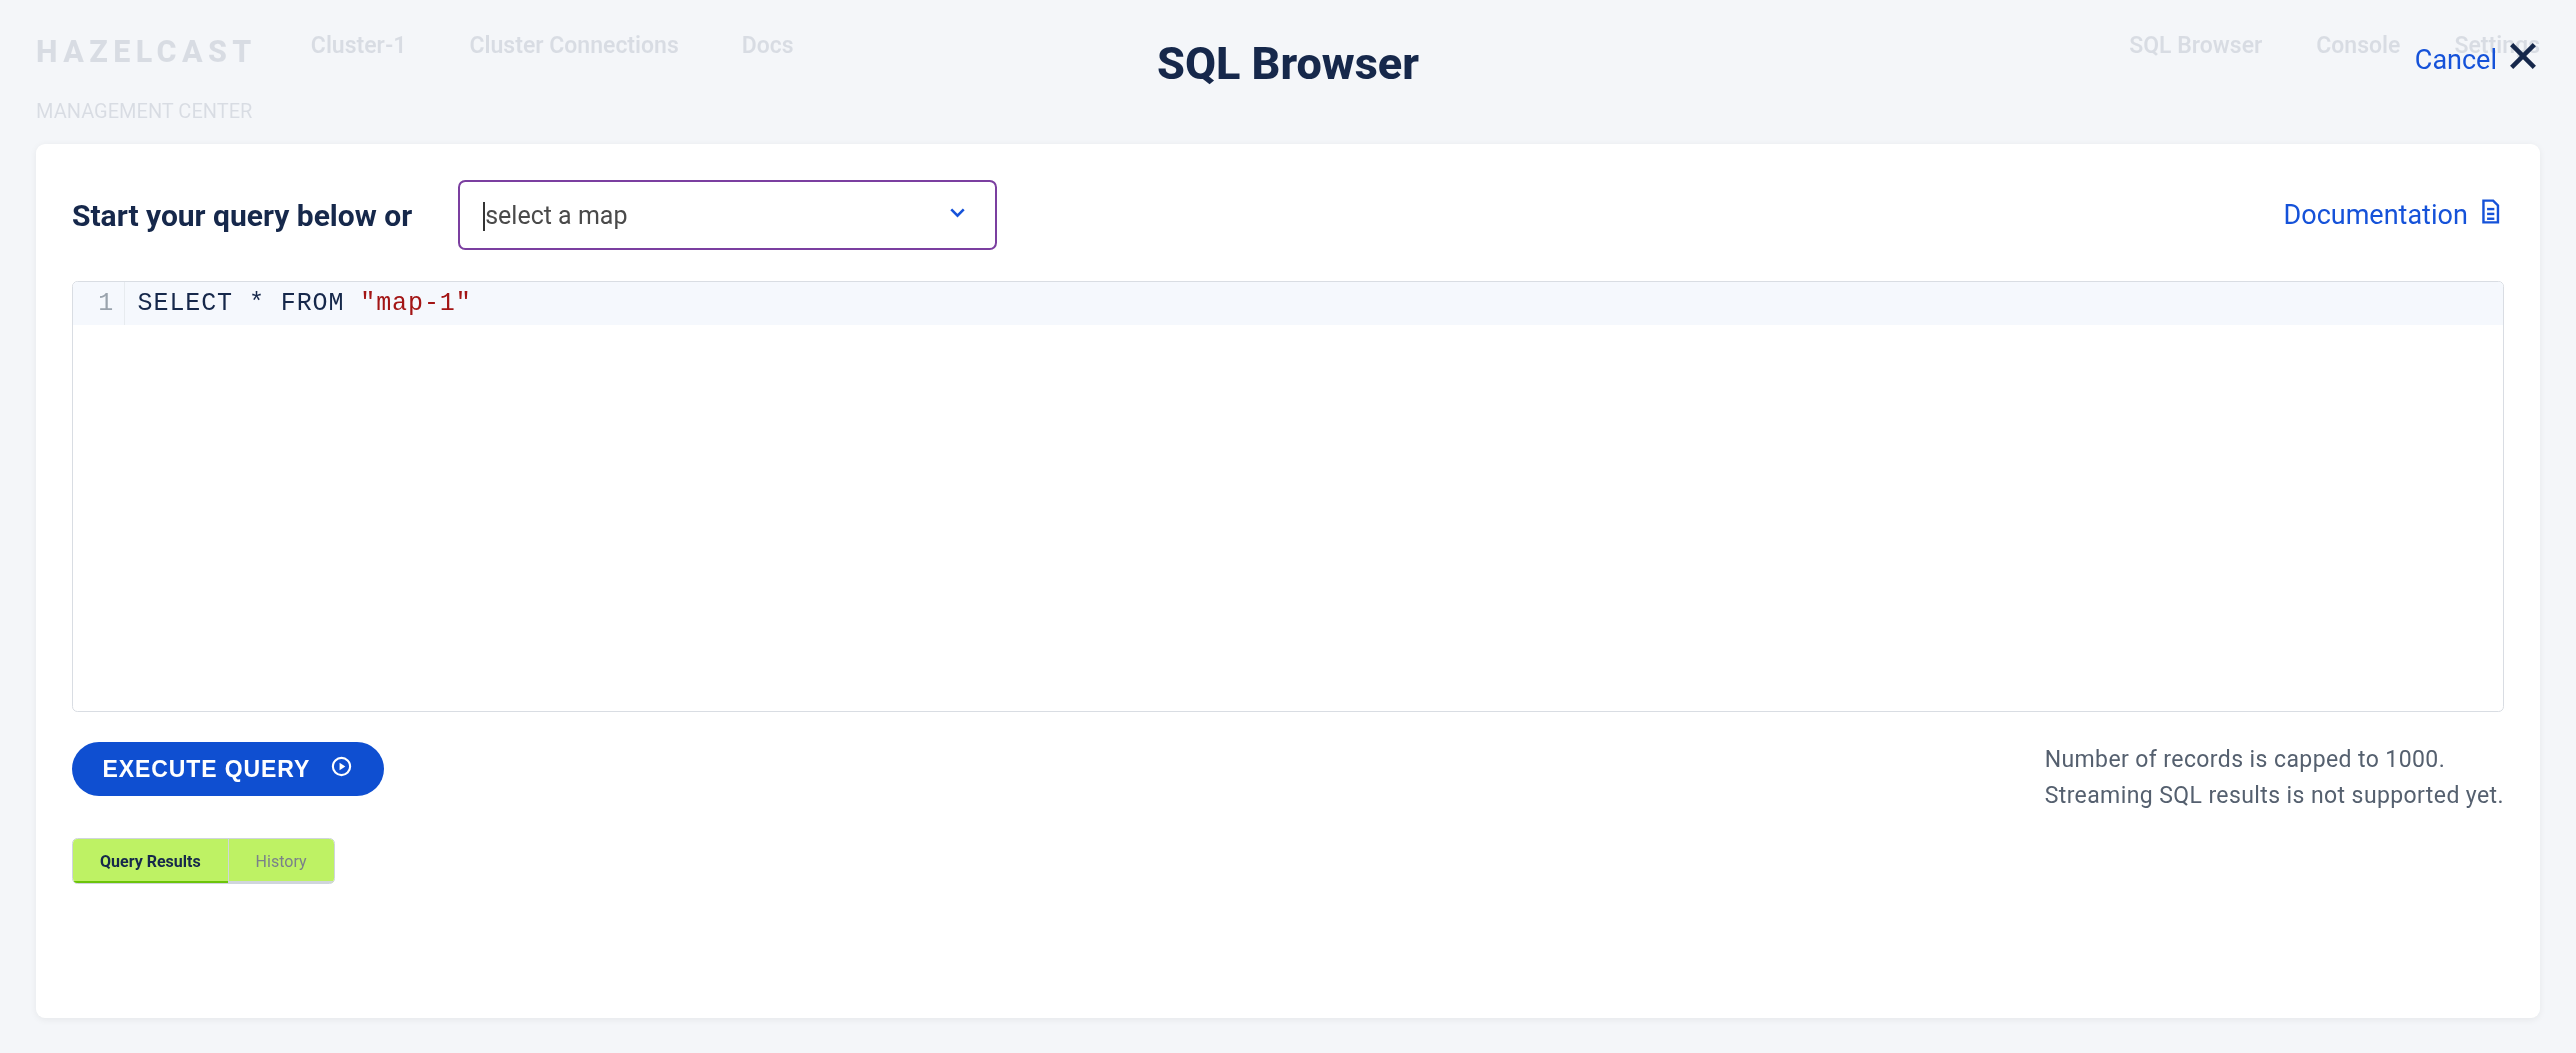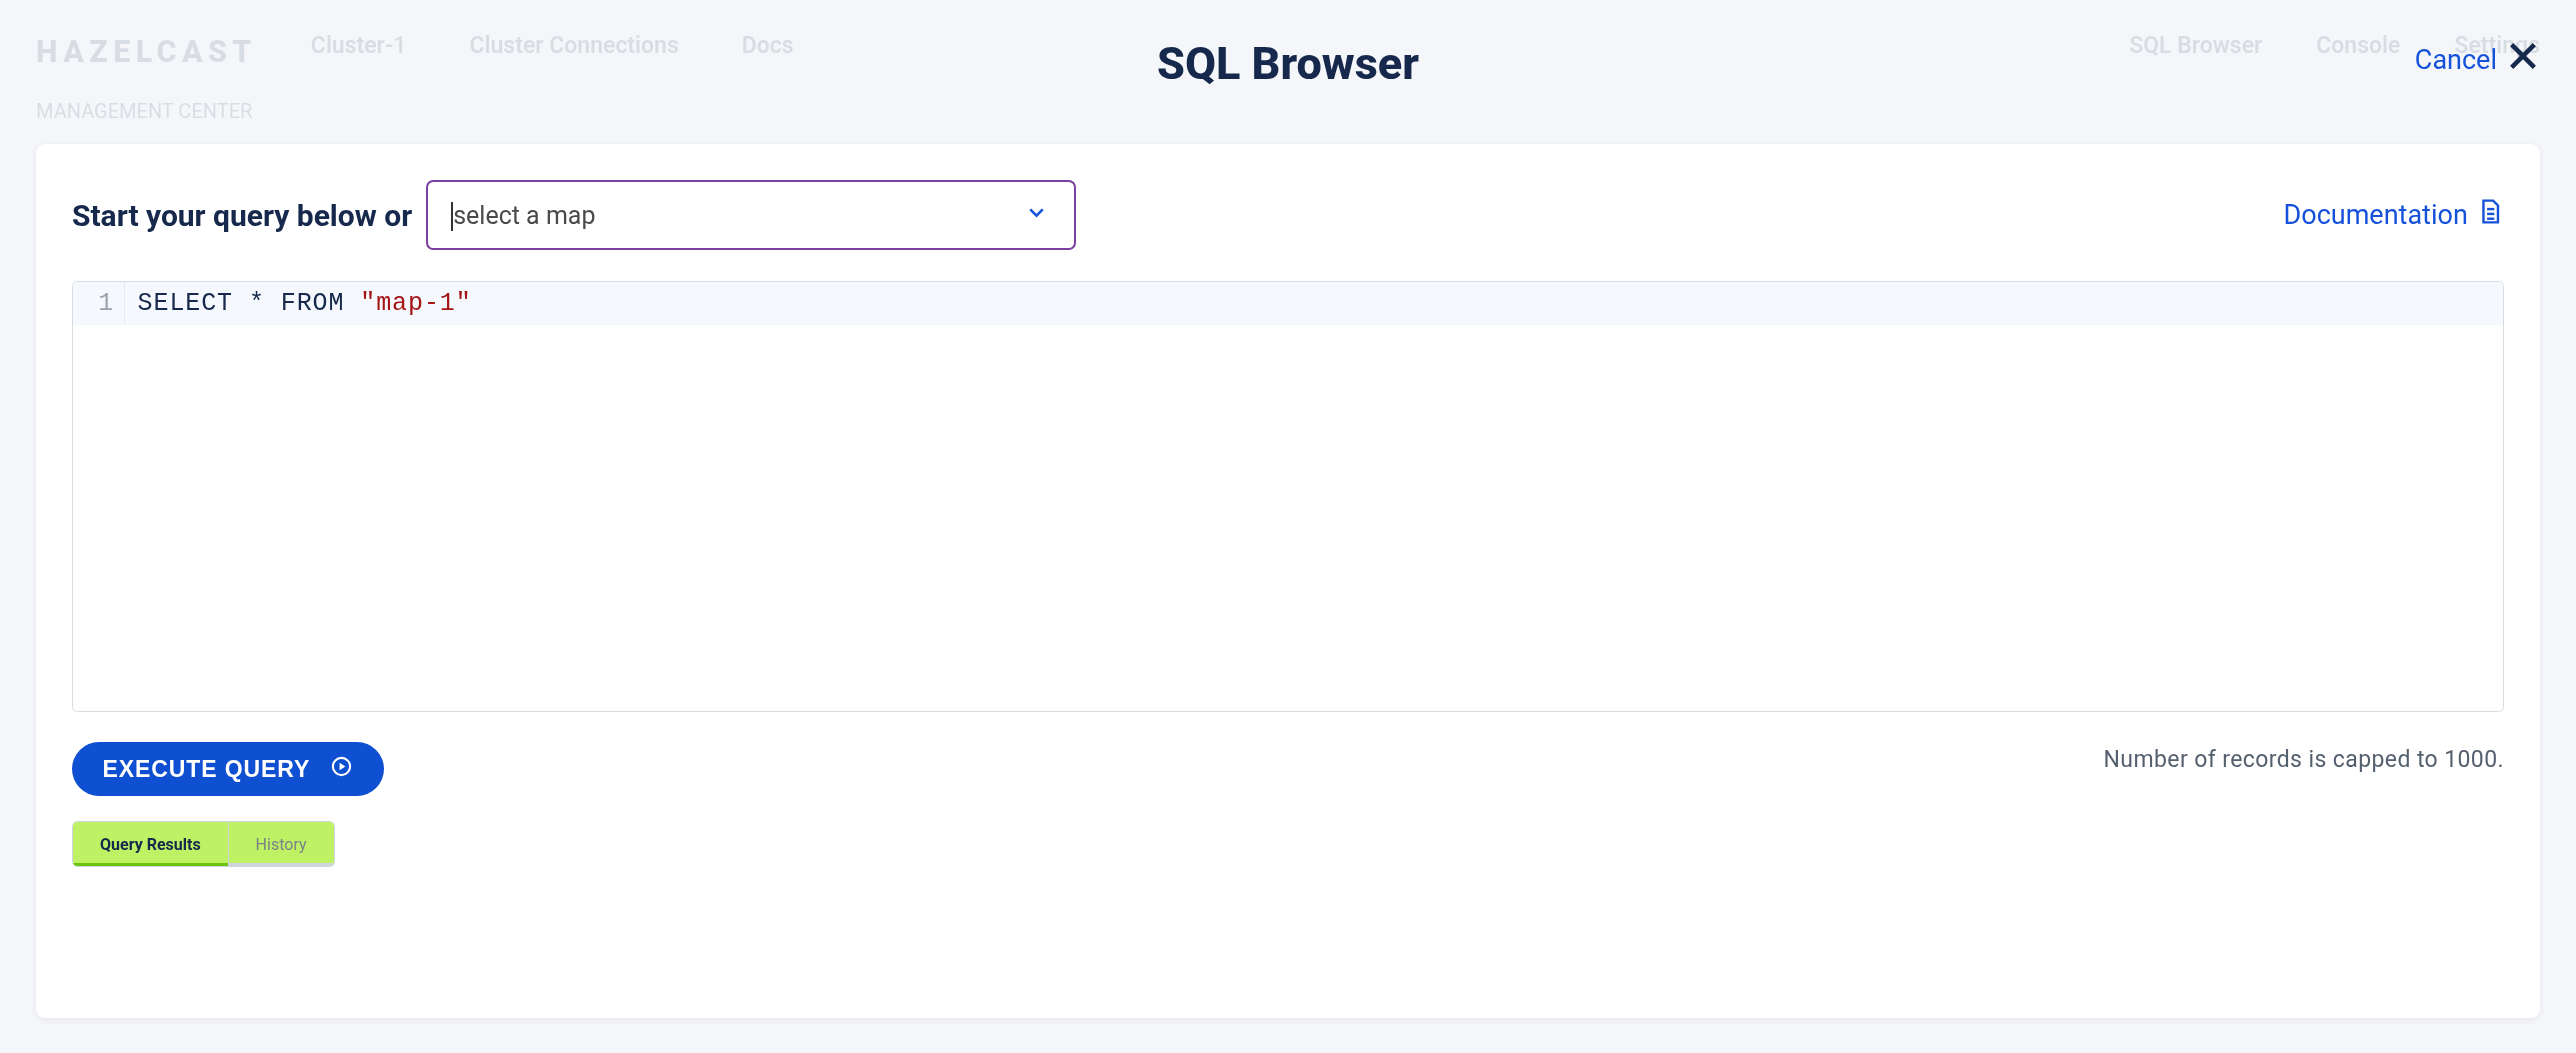--- a/index.html
+++ b/index.html
@@ -77,29 +77,29 @@
     bottom: 36px;
     background: #ffffff;
     border-radius: 9px;
     box-shadow: 0 1.8px 7.2px rgba(0,0,0,0.06);
     padding: 36px;
   }
 
   .query-top-row {
     display: flex;
     align-items: center;
-    gap: 14px;
+    gap: 46px;
   }
   .query-label {
     font-size: 30px;
     font-weight: 700;
     color: #16284b;
   }
   .map-select {
-    width: 650px;
+    width: 539px;
     height: 70px;
     border: 2.7px solid #7b3fa0;
     border-radius: 7.2px;
     display: flex;
     align-items: center;
     justify-content: space-between;
     padding: 0 25px;
     font-size: 25px;
     color: #4a4a4a;
     cursor: pointer;
@@ -313,20 +313,21 @@
       <span>EXECUTE QUERY</span>
       <span>
         <svg viewBox="0 0 24 24">
             <circle cx="12" cy="12" r="9"></circle>
             <polygon points="10,8 16,12 10,16" fill="#fff" stroke="none"></polygon>
           </svg>
       </span>
     </button>
     <div class="notes">
       <div>Number of records is capped to 1000.</div>
+      <div>Streaming SQL results is not supported yet.</div>
     </div>
   </div>
 
   <div class="tabs">
     <div class="tab active">
       <span>Query Results</span>
     </div>
     <div class="tab">
       <span>History</span>
     </div>

